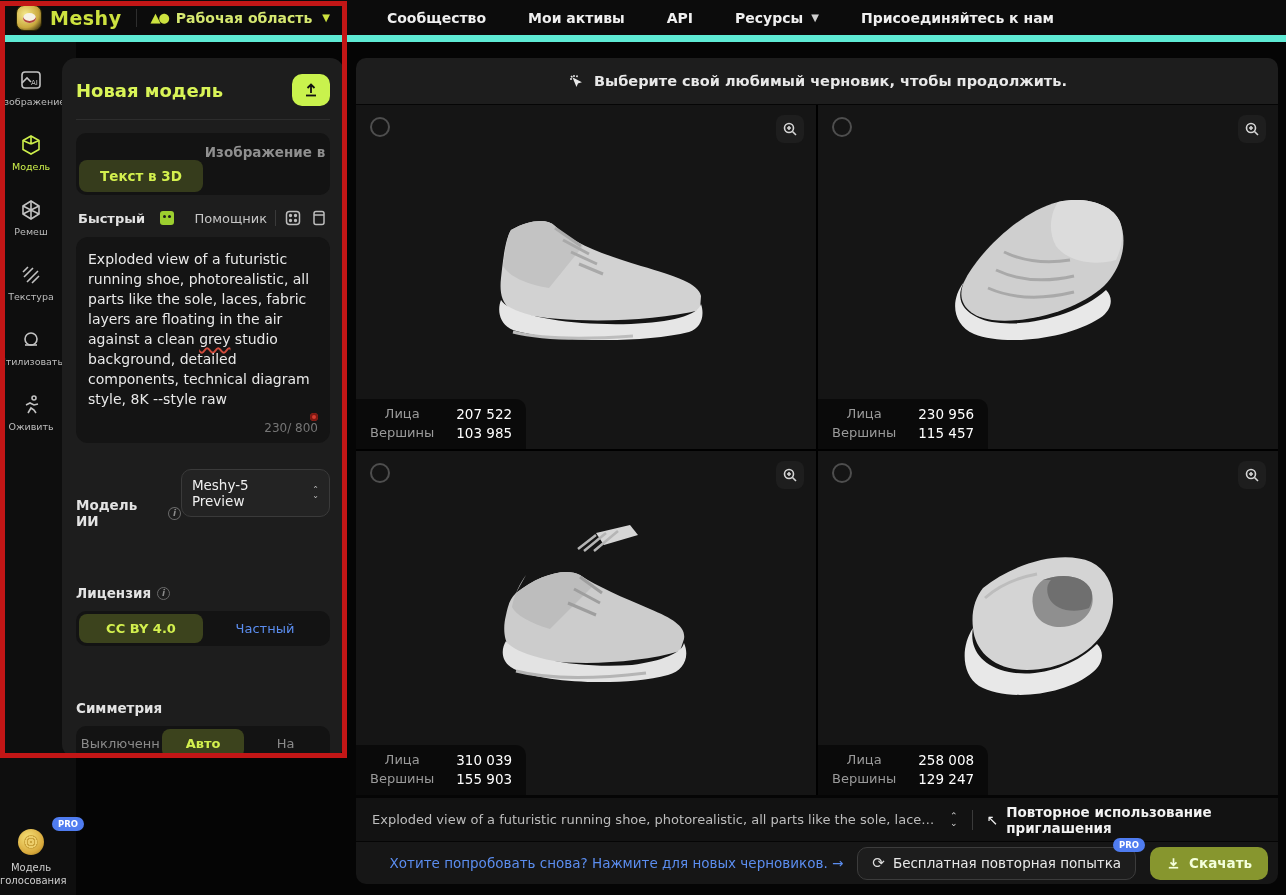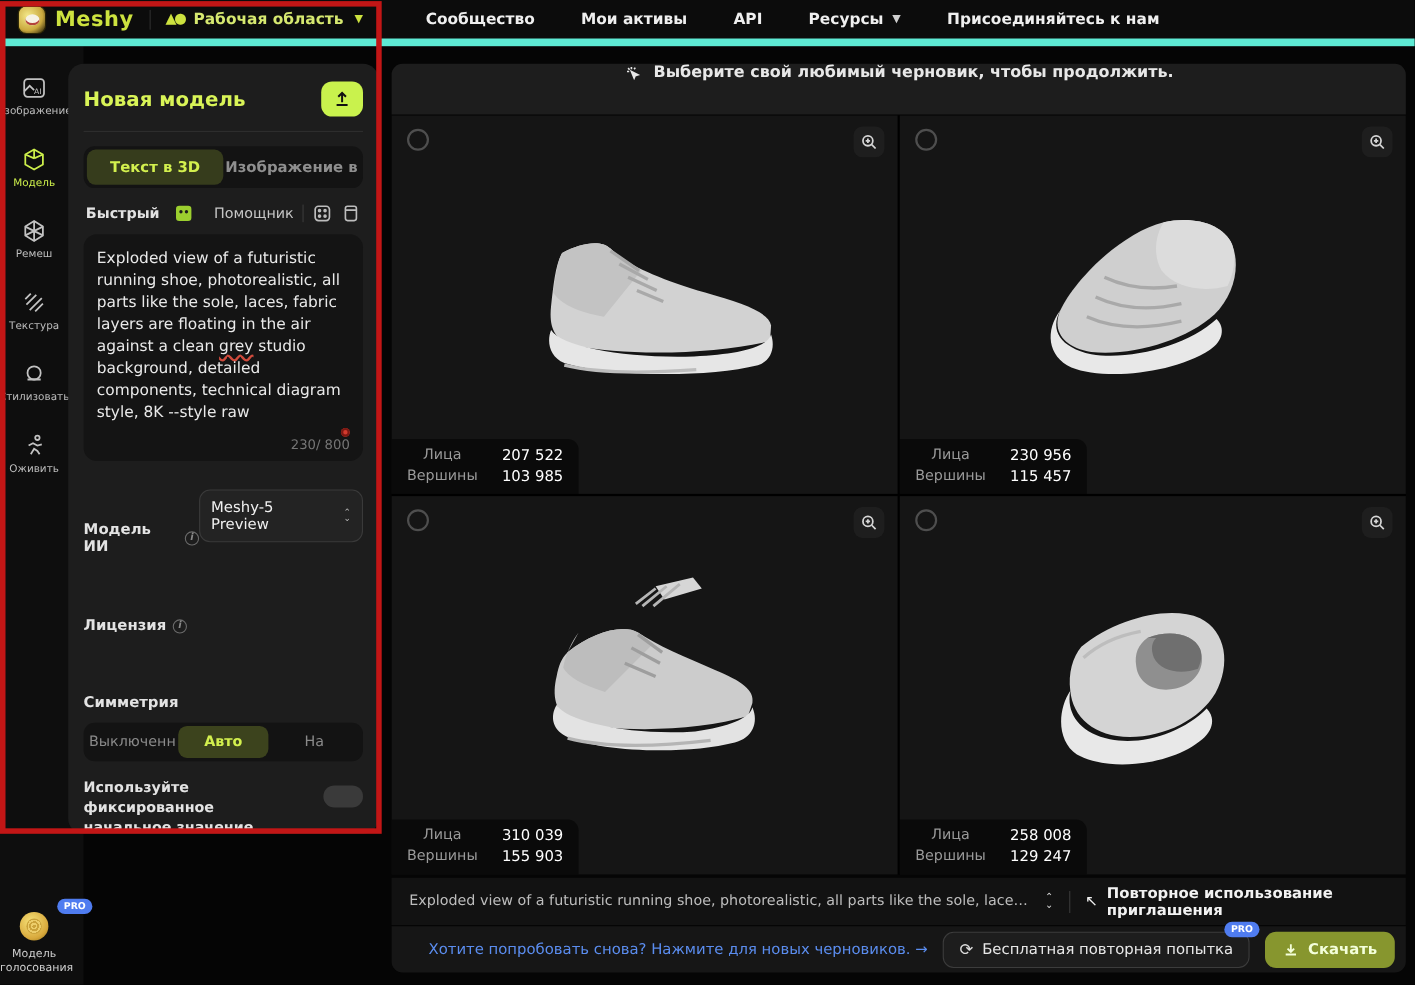--- a/index.html
+++ b/index.html
@@ -45,21 +45,21 @@
   .panel-inner { padding:16px 14px 0 14px; flex:1; overflow:hidden; }
   .panel-head { display:flex; align-items:center; justify-content:space-between; }
   .panel-title { color:#d9f457; font-size:18px; font-weight:bold; }
   .upload-btn { width:38px; height:32px; border-radius:10px; background:#c9f24d; border:none; cursor:pointer;
     display:flex; align-items:center; justify-content:center; }
   .upload-btn svg { width:16px; height:16px; }
   .hr { height:1px; background:#2d2d2d; margin:13px 0; }
   .tab-switch { background:#131313; border-radius:10px; display:flex; padding:3px; }
   .tab { flex:1; text-align:center; padding:8px 0; font-size:13.5px; font-weight:bold; color:#8f8f8f;
     border-radius:8px; cursor:pointer; white-space:nowrap; overflow:hidden; }
-  .tab.active { background:#363c1c; color:#d3f04e; }
+  .tab.active { background:#363c1c; color:#d3f04e;margin-top:24px; }
   .mode-row { display:flex; align-items:center; margin:14px 2px 10px; gap:8px; }
   .mode-label { font-size:13px; font-weight:bold; color:#e2e2e2; flex:1; }
   .assistant { display:flex; align-items:center; gap:20px; color:#c6c6c6; font-size:13px; cursor:pointer; }
   .bot-ic { width:14px; height:14px; border-radius:3px; background:#9ccf2f; position:relative; }
   .bot-ic::after{ content:""; position:absolute; left:3px; top:4px; width:3px; height:3px; border-radius:50%; background:#1d1d1d;
     box-shadow:5px 0 0 #1d1d1d; }
   .mini-divider { width:1px; height:16px; background:#3a3a3a; }
   .sq-ic { width:18px; height:18px; cursor:pointer; }
   .sq-ic svg { width:18px; height:18px; stroke:#bdbdbd; fill:none; stroke-width:1.5; }
   .prompt-box { background:#141414; border-radius:12px; padding:12px 12px 8px; position:relative; }
@@ -94,21 +94,21 @@
     color:#111; font-weight:bold; font-size:16px; font-family:inherit;
     display:flex; align-items:center; justify-content:center; gap:8px; }
   .spark { font-size:17px; }
 
   
   #red-rect { position:absolute; left:0; top:1px; width:347px; height:757px; border:5px solid #c21616;
     z-index:60; pointer-events:none; }
 
   
   #main { position:absolute; left:356px; top:58px; width:922px; height:825px; }
-  #banner { height:46px; background:#1d1d1d; border-radius:10px 10px 0 0; display:flex; align-items:flex-start;
+  #banner { height:46px; background:#1d1d1d; border-radius:10px 10px 0 0; display:flex; align-items:center;
     justify-content:center; gap:9px; font-size:14.5px; font-weight:bold; color:#e8e8e8; }
   #grid { display:grid; grid-template-columns:1fr 1fr; grid-template-rows:1fr 1fr; gap:2px; background:#000;
     height:690px; margin-top:1px; }
   .card { position:relative; background:#151515; overflow:hidden; }
   .card-check { position:absolute; left:14px; top:12px; width:20px; height:20px; border-radius:50%;
     border:2px solid #4e4e4e; background:transparent; cursor:pointer; }
   .zoom-btn { position:absolute; right:12px; top:10px; width:28px; height:28px; border-radius:8px; background:#1e1e1e;
     display:flex; align-items:center; justify-content:center; cursor:pointer; }
   .zoom-btn svg { width:16px; height:16px; stroke:#d5d5d5; fill:none; stroke-width:1.6; }
   .shoe-wrap { position:absolute; inset:0; display:flex; align-items:center; justify-content:center; }
@@ -278,20 +278,24 @@
             <span>⌄</span>
           </span>
       </div>
     </div>
     <div class="field-row" style="margin-top:16px;">
       <span class="f-label">
         <span>Лицензия</span>
         <span class="info-ic">i</span>
       </span>
     </div>
+    <div class="seg">
+      <div class="seg-opt active">CC BY 4.0</div>
+      <div class="seg-opt blue">Частный</div>
+    </div>
     <div class="field-row" style="margin-top:14px;">
       <span class="f-label">Симметрия</span>
     </div>
     <div class="seg">
       <div class="seg-opt">Выключенн</div>
       <div class="seg-opt active">Авто</div>
       <div class="seg-opt">На</div>
     </div>
     <div class="toggle-row">
       <span class="toggle-label">Используйте фиксированное начальное значение</span>

